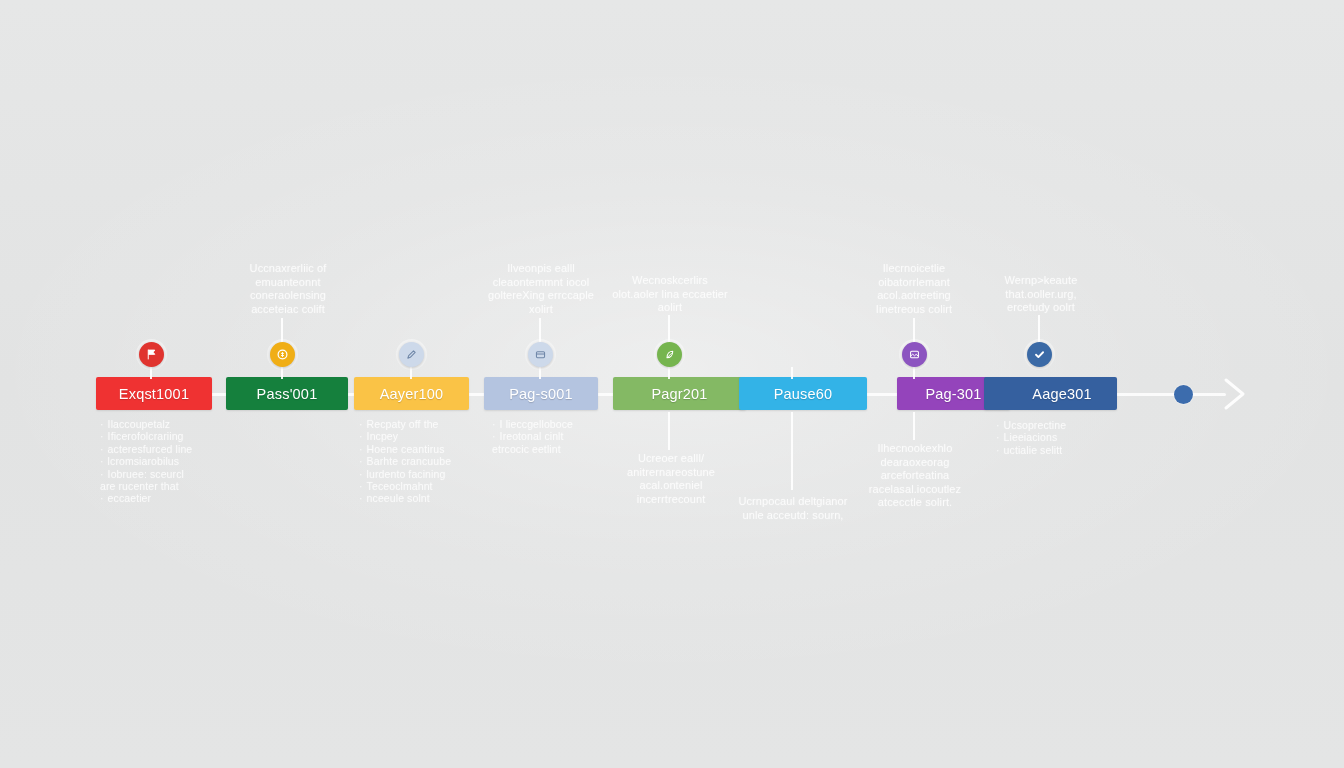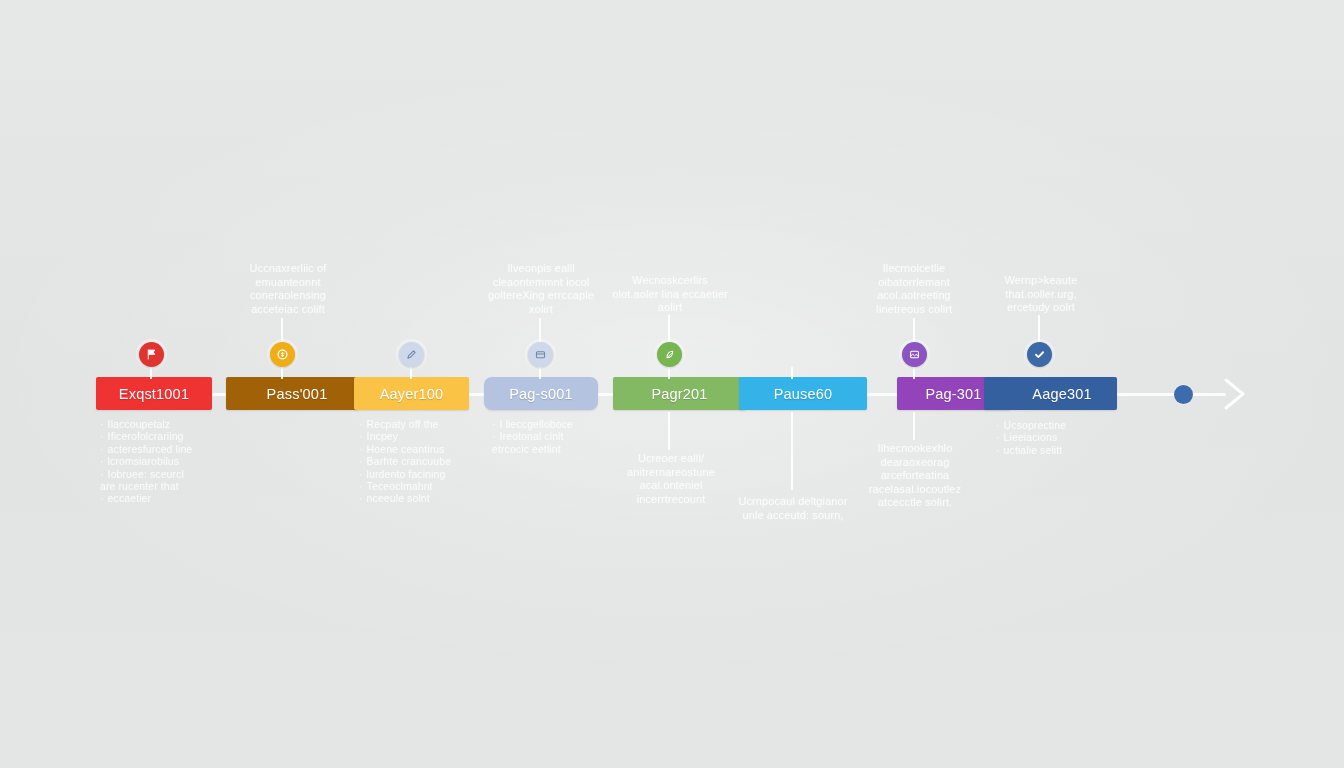--- a/index.html
+++ b/index.html
@@ -180,21 +180,21 @@
 
   <div class="node">
     <div class="stem-up" style="left:281px; top:318px; height:26px;"></div>
     <div class="stem-up" style="left:281px; top:367px; height:12px;"></div>
     <div class="badge" style="left:270px; background:#f0ae16;">
       <svg width="13" height="13" viewBox="0 0 16 16">
         <circle cx="8" cy="8" r="5.4" fill="none" stroke="#ffffff" stroke-width="1.5"></circle>
         <path d="M8 5 v6 M6.2 6.6 h3.6 M6.2 9.3 h3.6" stroke="#ffffff" stroke-width="1.2" fill="none"></path>
       </svg>
     </div>
-    <div class="bar" style="left:226px; width:122px; background:#a16207;padding-left:10px;">Pass'001</div>
+    <div class="bar" style="left:226px; width:122px; background:#15803d;">Pass'001</div>
     <div class="note above" style="left:226px; top:262px; width:124px;">Uccnaxrerliic of emuanteonnt coneraolensing acceteiac colift</div>
   </div>
 
   <div class="node">
     <div class="stem-up" style="left:410px; top:367px; height:12px;"></div>
     <div class="badge" style="left:399px; background:#cdd9ea;">
       <svg width="13" height="13" viewBox="0 0 16 16">
         <path d="M3.5 12.5 l1-3 l6-6 l2 2 l-6 6 z" fill="none" stroke="#6f87a8" stroke-width="1.3" stroke-linejoin="round"></path>
       </svg>
     </div>
@@ -212,21 +212,21 @@
 
   <div class="node">
     <div class="stem-up" style="left:539px; top:318px; height:26px;"></div>
     <div class="stem-up" style="left:539px; top:367px; height:12px;"></div>
     <div class="badge" style="left:528px; background:#cdd9ea;">
       <svg width="13" height="13" viewBox="0 0 16 16">
         <rect x="3" y="4.5" width="10" height="7.5" rx="1.4" fill="none" stroke="#6f87a8" stroke-width="1.3"></rect>
         <path d="M3 7.4 h10" stroke="#6f87a8" stroke-width="1.3"></path>
       </svg>
     </div>
-    <div class="bar" style="left:484px; width:114px; background:#b4c4e0;border-radius:8px;">Pag-s001</div>
+    <div class="bar" style="left:484px; width:114px; background:#b4c4e0;">Pag-s001</div>
     <div class="note above" style="left:480px; top:262px; width:122px;">Ilveonpis ealll cleaontemmnt iocol goltereXing errccaple xolirt</div>
     <div class="bullets" style="left:492px; top:418px;">
       <div class="bl">I lieccgelloboce</div>
       <div class="bl">Ireotonal cinlt</div>
       <div class="bl nobul">etrcocic eetlint</div>
     </div>
   </div>
 
   <div class="node">
     <div class="stem-up" style="left:668px; top:315px; height:29px;"></div>

